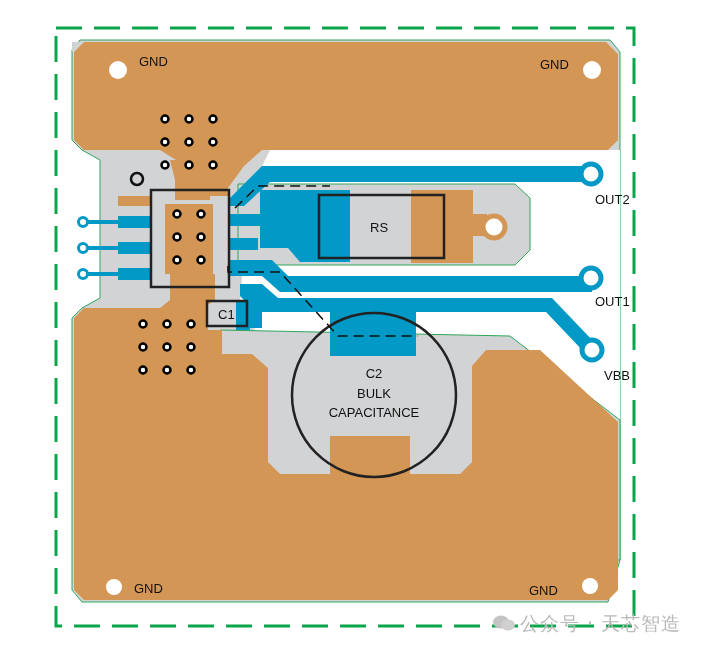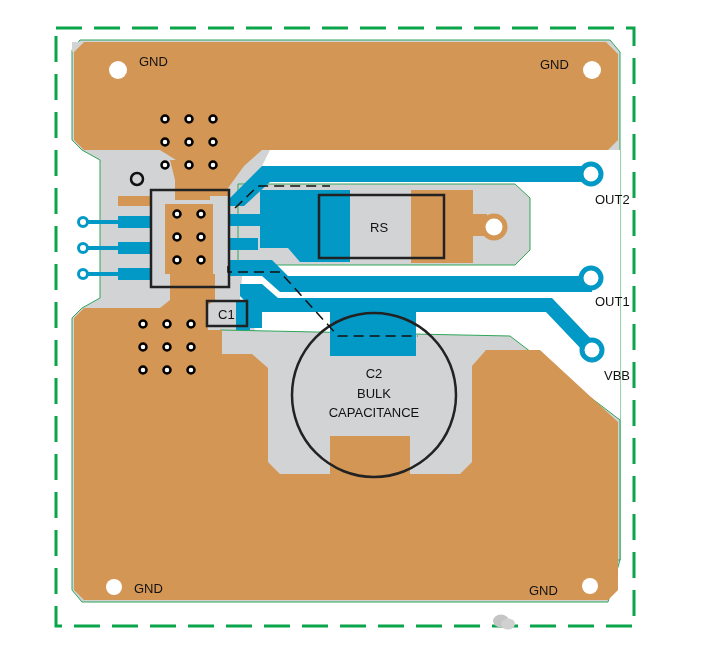--- a/index.html
+++ b/index.html
@@ -123,14 +123,14 @@
   <text class="lbl" x="218" y="319">C1</text>
   <text class="lbl" x="374" y="378" text-anchor="middle">C2</text>
   <text class="lbl" x="374" y="398" text-anchor="middle">BULK</text>
   <text class="lbl" x="374" y="417" text-anchor="middle">CAPACITANCE</text>
 </svg>
 
 <div class="wm">
   <svg class="wm-icon" viewBox="0 0 24 18">
     <ellipse cx="9" cy="8" rx="8" ry="6.5" fill="#c4c4c4"></ellipse>
     <ellipse cx="16" cy="11" rx="7" ry="5.5" fill="#d0d0d0"></ellipse>
-  </svg>
+  </svg><span>公众号 · 天芯智造</span>
 </div>
 
 </body></html>

